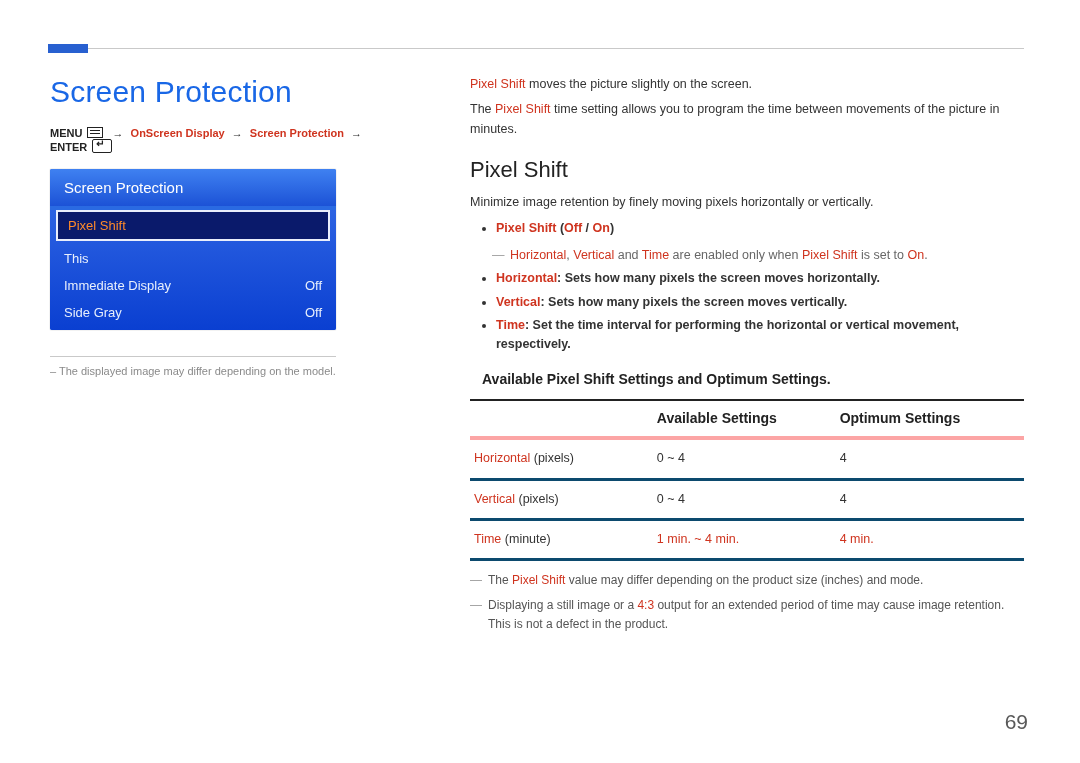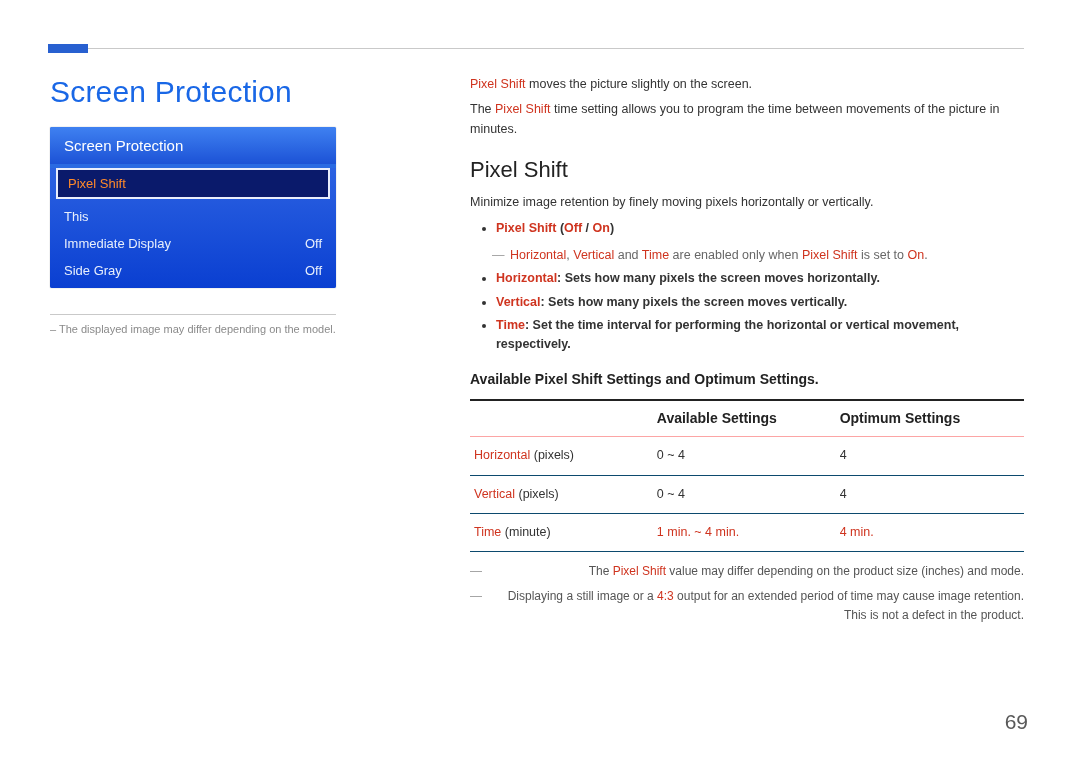--- a/index.html
+++ b/index.html
@@ -157,52 +157,51 @@
   content: "―";
   color: #9b9b9b;
   position: absolute;
   left: -6px;
 }
 .subbullets { padding-left: 26px; margin: 4px 0 8px 0; }
 .subtitle {
   font-size: 14px;
   font-weight: 600;
   color: #222;
-  margin: 14px 0 8px 0;
+  margin: 14px 0 8px 12px;
 }
 table.tbl {
   width: 100%;
   border-collapse: collapse;
   font-size: 12.5px;
 }
 table.tbl th {
   text-align: left;
   font-weight: 600;
   font-size: 14px;
   color: #222;
   border-top: 2px solid #222;
-  border-bottom: 1px solid #fca5a5;
+  border-bottom: 4px solid #fca5a5;
   padding: 7px 4px;
 }
 table.tbl td {
-  border-bottom: 1px solid #0c4a6e;
+  border-bottom: 3px solid #0c4a6e;
   padding: 9px 4px;
   color: #333;
 }
 table.tbl td .red { color: #cf341f; }
 .foot-notes {
   margin-top: 10px;
   font-size: 12px;
   color: #555;
 }
 .foot-notes .item {
   position: relative;
   padding-left: 18px;
   margin-bottom: 6px;
-  text-align: right;
 }
 .foot-notes .item::before {
   content: "―";
   position: absolute;
   left: 0;
   color: #9b9b9b;
 }
 .pageno {
   position: absolute;
   right: 52px;
@@ -217,20 +216,31 @@
 <div class="page">
   <div class="top-rule">
       <div class="tick"></div>
     </div>
 
   <div class="cols">
 
     <div class="left">
       <h1 class="title">Screen Protection</h1>
 
+      <div class="breadcrumb">
+        <span>MENU</span>
+        <span class="menu-icon-box"></span>
+        <span class="arrow">→</span>
+        <span class="pathred">OnScreen Display</span>
+        <span class="arrow">→</span>
+        <span class="pathred">Screen Protection</span>
+        <span class="arrow">→</span>
+        <span>ENTER</span>
+        <span class="enter-icon"></span>
+      </div>
 
       <div class="osd">
         <div class="osd-header">Screen Protection</div>
         <div class="osd-body">
           <div class="osd-row selected">
             <span>Pixel Shift</span>
             <span class="val"></span>
           </div>
           <div class="osd-row">
             <span>This</span>

